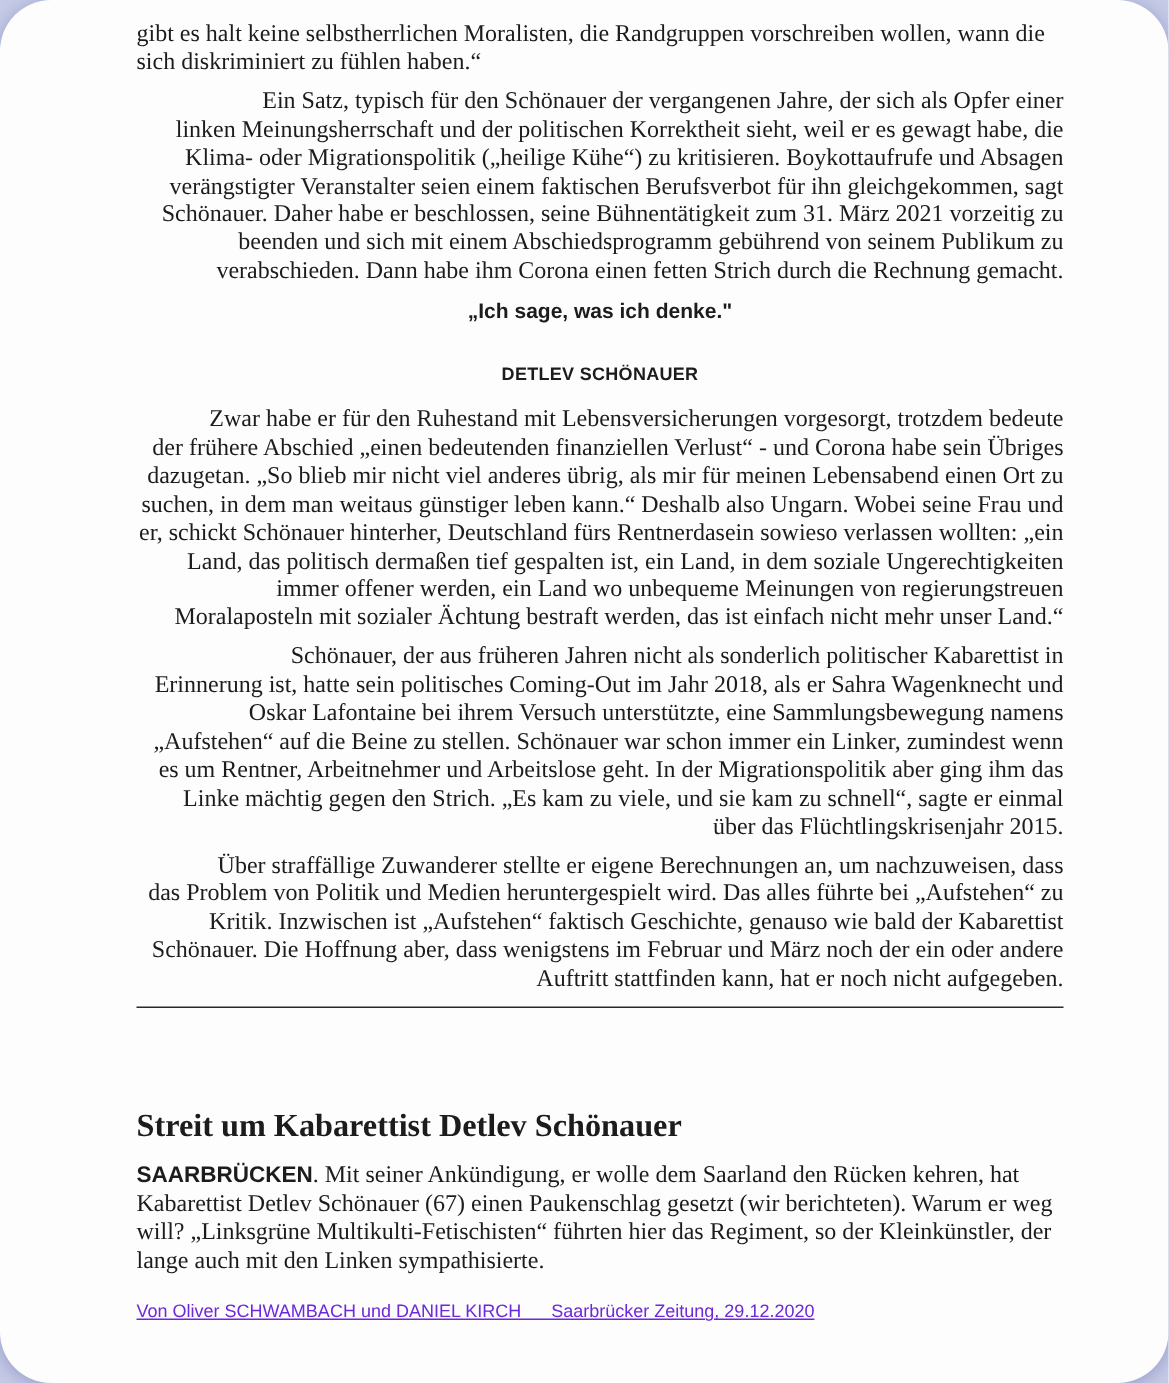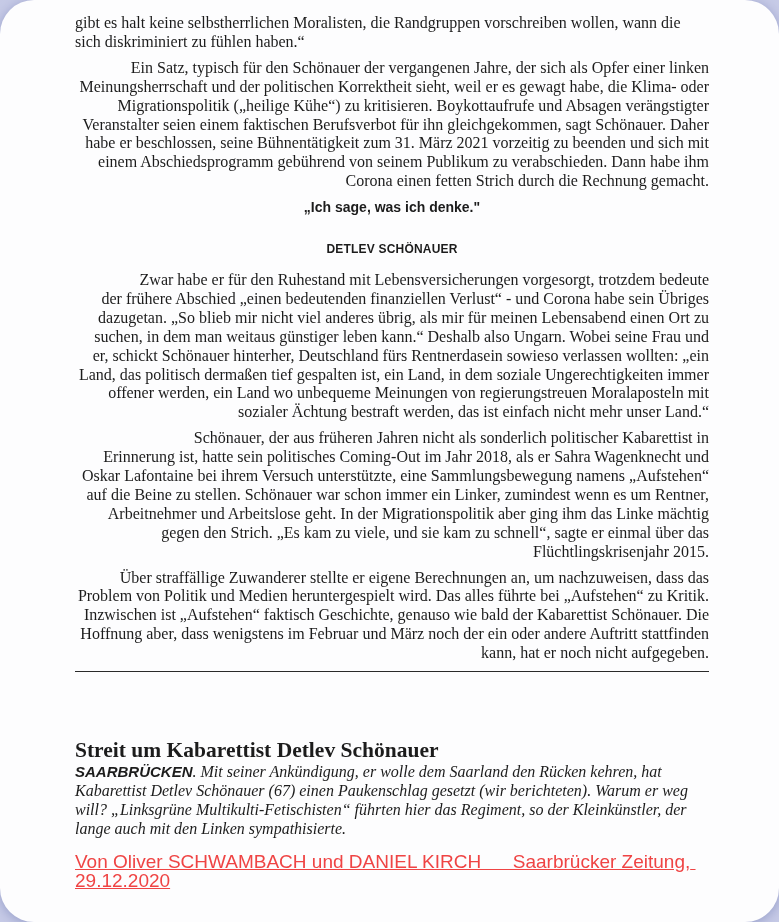--- a/index.html
+++ b/index.html
@@ -9,20 +9,21 @@
     font-family: "Liberation Serif", serif;
     position: relative;
     overflow: hidden;
   }
   .page {
     position: absolute; inset: 0;
     background: #fdfdfe;
     border-radius: 34px;
     box-shadow: 0 2px 12px rgba(110,120,175,0.55);
     overflow: hidden;
+    padding-left: 16px;
   }
   .content {
     padding: 14px 70px 0 75px;
     font-size: 16px;
     line-height: 18.9px;
     color: #1c1c1c;
   }
   p.body { margin: 0 0 7px 0; }
   p.indent { text-indent: 43px; text-align: right; }
   .pullquote {
@@ -35,42 +36,42 @@
   .pq-attr { font-size: 12px; display: block; margin-top: 23px; letter-spacing: 0.2px; }
   .divider {
     border: none;
     border-top: 1.5px solid #2a2a2a;
     margin: 8px 0 0 0;
   }
   .article2 { margin-right: -14px; }
   .article2-title {
     font-size: 21.5px;
     font-weight: bold;
-    margin: 66px 0 0 0;
+    margin: 66px 0 12px 0;
     line-height: 1.15;
   }
   .article2-subtitle {
     font-style: italic;
     font-size: 17.5px;
     margin: 15px 0 0 0;
     line-height: 1.15;
   }
-  .lead { margin: 36px 0 0 0; font-style: italic; }
+  .lead { margin: 36px 0 0 0; }
   .dateline {
     font-family: "Liberation Sans", sans-serif;
     font-weight: bold;
     font-size: 15px;
   }
   .byline {
     font-family: "Liberation Sans", sans-serif;
-    font-size: 19px;
+    font-size: 12px;
     margin-top: 15px;
     text-decoration: underline;
     white-space: pre-wrap;
-    color: #ef4444;
+    color: #6d28d9;
   }
 </style>
 </head>
 <body>
 
 <div class="page">
   <div class="content">
 
     <p class="body">gibt es halt keine selbstherrlichen Moralisten, die Randgruppen vorschreiben wollen, wann die sich diskriminiert zu fühlen haben.“</p>
 

